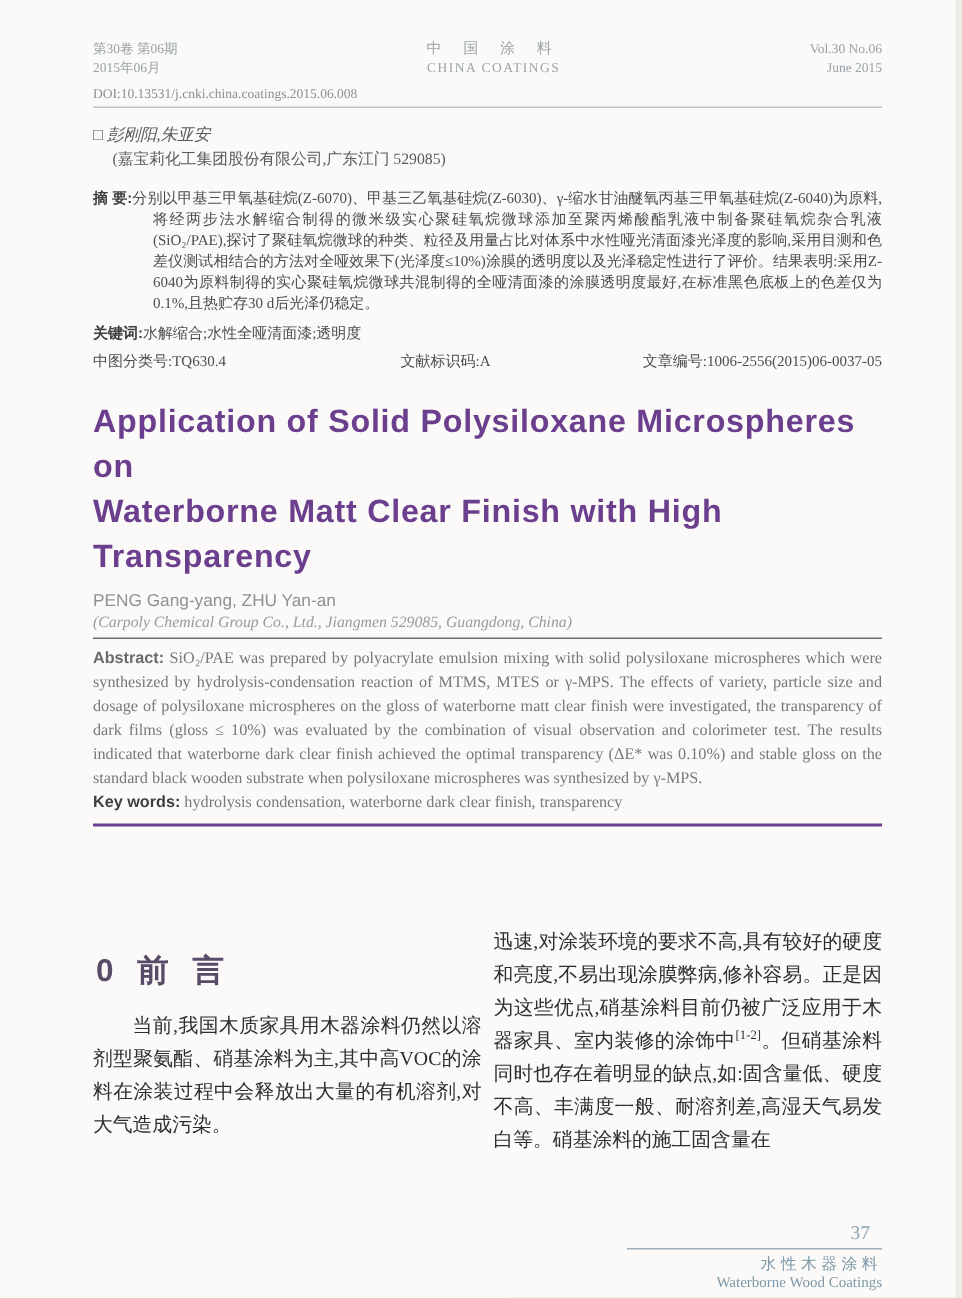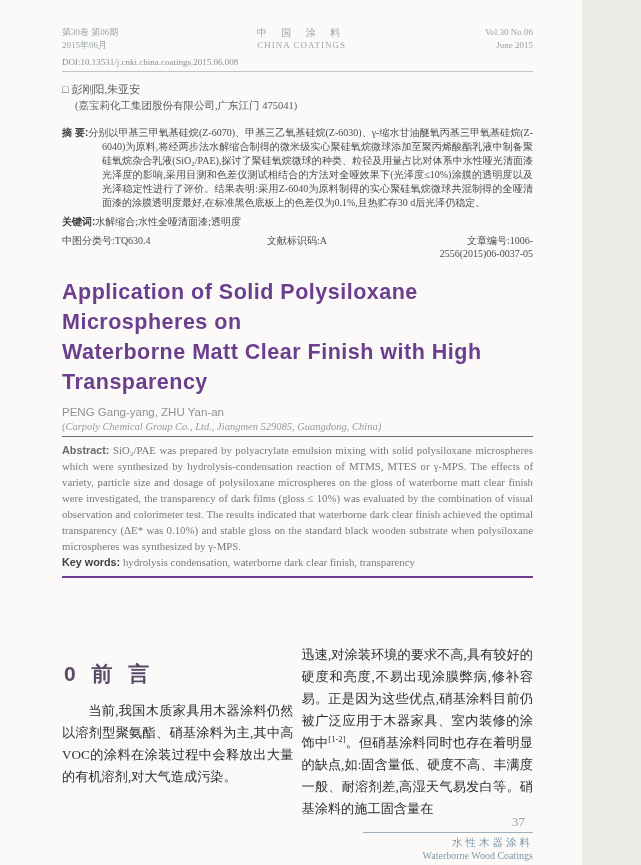--- a/index.html
+++ b/index.html
@@ -1,39 +1,39 @@
 <!DOCTYPE html>
 <html><head>
 <meta charset="utf-8">
 <style>
   html,body{margin:0;padding:0;background:#eceae7;}
   .page{
     position:relative;
-    width:582px;height:865px;
+    width:637px;height:865px;
     background:#fbfaf8;
     box-sizing:border-box;
     padding:26px 49px 0 62px;
     font-family:"Liberation Serif","DejaVu Serif",serif;
     color:#333;
     overflow:hidden;
   }
   
   .jheader{display:flex;justify-content:space-between;align-items:flex-start;
     font-size:9px;line-height:13px;color:#97a2a9;}
   .jheader .left{text-align:left;}
   .jheader .center{text-align:center;color:#9aa4aa;}
   .jheader .center .cn{letter-spacing:6px;font-size:10px;}
   .jheader .center .en{letter-spacing:1px;}
   .jheader .right{text-align:right;}
   .doi{font-size:9px;color:#8b8f93;margin-top:5px;padding-bottom:4px;
     border-bottom:1px solid #c2c4c6;}
   
   .cn-title{margin-top:48px;font-family:"Liberation Sans","DejaVu Sans",sans-serif;
     font-weight:bold;font-size:29px;line-height:42px;color:#6b3f8e;letter-spacing:1px;}
-  .cn-authors{margin-top:10px;font-size:11px;color:#5a5a5a;}
+  .cn-authors{margin-top:10px;font-size:11px;color:#5a5a5a;font-style:italic;}
   .cn-affil{margin-top:2px;margin-left:13px;font-size:10.5px;color:#5a5a5a;}
   
   .cn-abs{margin-top:13px;font-size:10px;line-height:14px;color:#4c4c4c;
     text-align:justify;padding-left:40px;text-indent:-40px;}
   .lbl{font-family:"Liberation Sans","DejaVu Sans",sans-serif;font-weight:bold;color:#3f3f3f;}
   .cn-keywords{margin-top:5px;font-size:10px;color:#4c4c4c;}
   .cn-meta{margin-top:5px;font-size:10px;color:#4c4c4c;display:flex;}
   .cn-meta .m1{width:205px;}
   .cn-meta .m2{width:150px;}
   .cn-meta .m3{flex:1;text-align:right;}
@@ -78,21 +78,21 @@
       <div class="en">CHINA COATINGS</div>
     </div>
     <div class="right">
       <div>Vol.30 No.06</div>
       <div>June 2015</div>
     </div>
   </div>
   <div class="doi">DOI:10.13531/j.cnki.china.coatings.2015.06.008</div>
 
   <div class="cn-authors">□ 彭刚阳,朱亚安</div>
-  <div class="cn-affil">(嘉宝莉化工集团股份有限公司,广东江门  475041)</div>
+  <div class="cn-affil">(嘉宝莉化工集团股份有限公司,广东江门  529085)</div>
 
   <div class="cn-abs"><span class="lbl">摘  要:</span><span>分别以甲基三甲氧基硅烷(Z-6070)、甲基三乙氧基硅烷(Z-6030)、γ-缩水甘油醚氧丙基三甲氧基硅烷(Z-6040)为原料,将经两步法水解缩合制得的微米级实心聚硅氧烷微球添加至聚丙烯酸酯乳液中制备聚硅氧烷杂合乳液(SiO₂/PAE),探讨了聚硅氧烷微球的种类、粒径及用量占比对体系中水性哑光清面漆光泽度的影响,采用目测和色差仪测试相结合的方法对全哑效果下(光泽度≤10%)涂膜的透明度以及光泽稳定性进行了评价。结果表明:采用Z-6040为原料制得的实心聚硅氧烷微球共混制得的全哑清面漆的涂膜透明度最好,在标准黑色底板上的色差仅为0.1%,且热贮存30 d后光泽仍稳定。</span></div>
   <div class="cn-keywords"><span class="lbl">关键词:</span><span>水解缩合;水性全哑清面漆;透明度</span></div>
   <div class="cn-meta">
     <span class="m1">中图分类号:TQ630.4</span>
     <span class="m2">文献标识码:A</span>
     <span class="m3">文章编号:1006-2556(2015)06-0037-05</span>
   </div>
 
   <div class="en-title">

